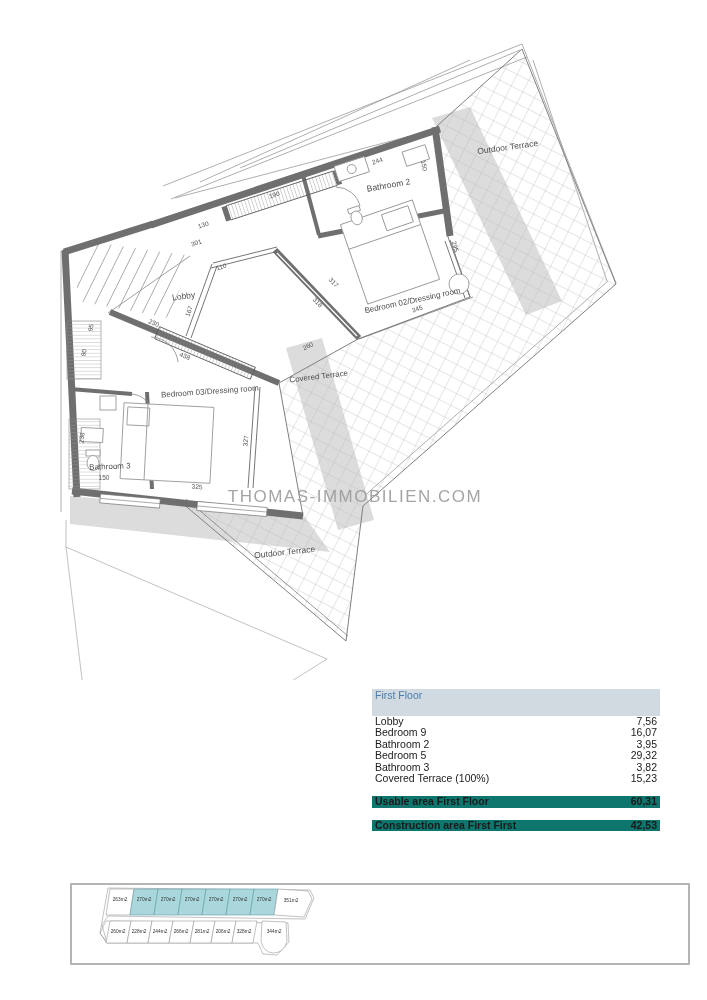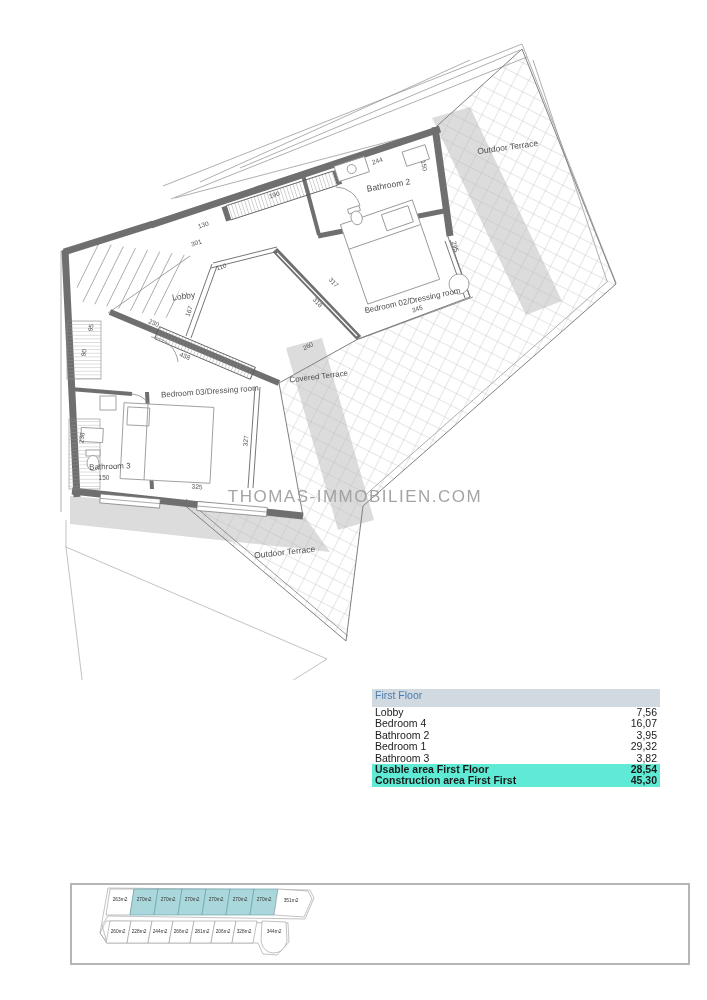--- a/index.html
+++ b/index.html
@@ -2,23 +2,23 @@
 <html><head>
 <meta charset="utf-8">
 <style>
   html,body{margin:0;padding:0;background:#fff;}
   .page{position:relative;width:707px;height:1000px;background:#fff;overflow:hidden;
         font-family:"Liberation Sans",sans-serif;}
   svg text{font-family:"Liberation Sans",sans-serif;}
   .plan-svg{position:absolute;left:0;top:0;}
   
   .atable{position:absolute;left:372px;top:689px;width:288px;font-size:10.5px;color:#1a1a1a;}
-  .ahead{background:#d2dae1;color:#4a7db0;height:18px;line-height:13px;padding:0 3px;}
+  .ahead{background:#d2dae1;color:#4a7db0;height:27px;line-height:13px;padding:0 3px;}
   .arow{display:flex;justify-content:space-between;height:11.4px;line-height:11.4px;padding:0 3px;}
-  .arow.sub{background:#5eead4;font-weight:bold;}
+  .arow.sub{background:#0f766e;font-weight:bold;margin-top:12px;}
   .al{white-space:pre-wrap;}
   
   .sitebox{position:absolute;left:70px;top:883px;width:616px;height:78px;
            border:2px solid #b5b5b5;background:#fff;}
 </style>
 </head>
 <body>
 
 <div class="page">
 
@@ -209,42 +209,46 @@
     <text x="355" y="502" text-anchor="middle" font-size="17" fill="#9b9b9b" letter-spacing="1.5" opacity="0.9">THOMAS-IMMOBILIEN.COM</text>
   </svg>
 
   <div class="atable">
     <div class="ahead">First Floor</div>
     <div class="arow">
         <span class="al">Lobby</span>
         <span class="av">7,56</span>
       </div>
     <div class="arow">
-        <span class="al">Bedroom 4</span>
+        <span class="al">Bedroom 9</span>
         <span class="av">16,07</span>
       </div>
     <div class="arow">
         <span class="al">Bathroom 2</span>
         <span class="av">3,95</span>
       </div>
     <div class="arow">
-        <span class="al">Bedroom 1</span>
+        <span class="al">Bedroom 5</span>
         <span class="av">29,32</span>
       </div>
     <div class="arow">
         <span class="al">Bathroom 3</span>
         <span class="av">3,82</span>
       </div>
+    <div class="arow">
+        <span class="al">Covered Terrace (100%)</span>
+        <span class="av">15,23</span>
+      </div>
     <div class="arow sub">
         <span class="al">Usable area First Floor</span>
-        <span class="av">28,54</span>
+        <span class="av">60,31</span>
       </div>
     <div class="arow sub">
         <span class="al">Construction area First First</span>
-        <span class="av">45,30</span>
+        <span class="av">42,53</span>
       </div>
   </div>
 
   <div class="sitebox">
     <svg width="612" height="74" viewBox="0 0 612 74">
 
       <g stroke="#999" stroke-width="0.6" fill="none">
         <path d="M36,3 L238,5 L242,13 L233,34 L36,31 L30,40 L35,58 L28,48 Z"></path>
         <path d="M34,36 L216,38 L217,57 L205,70 L191,69 L186,58 L35,58 L28,48 L34,36 Z"></path>
       </g>

